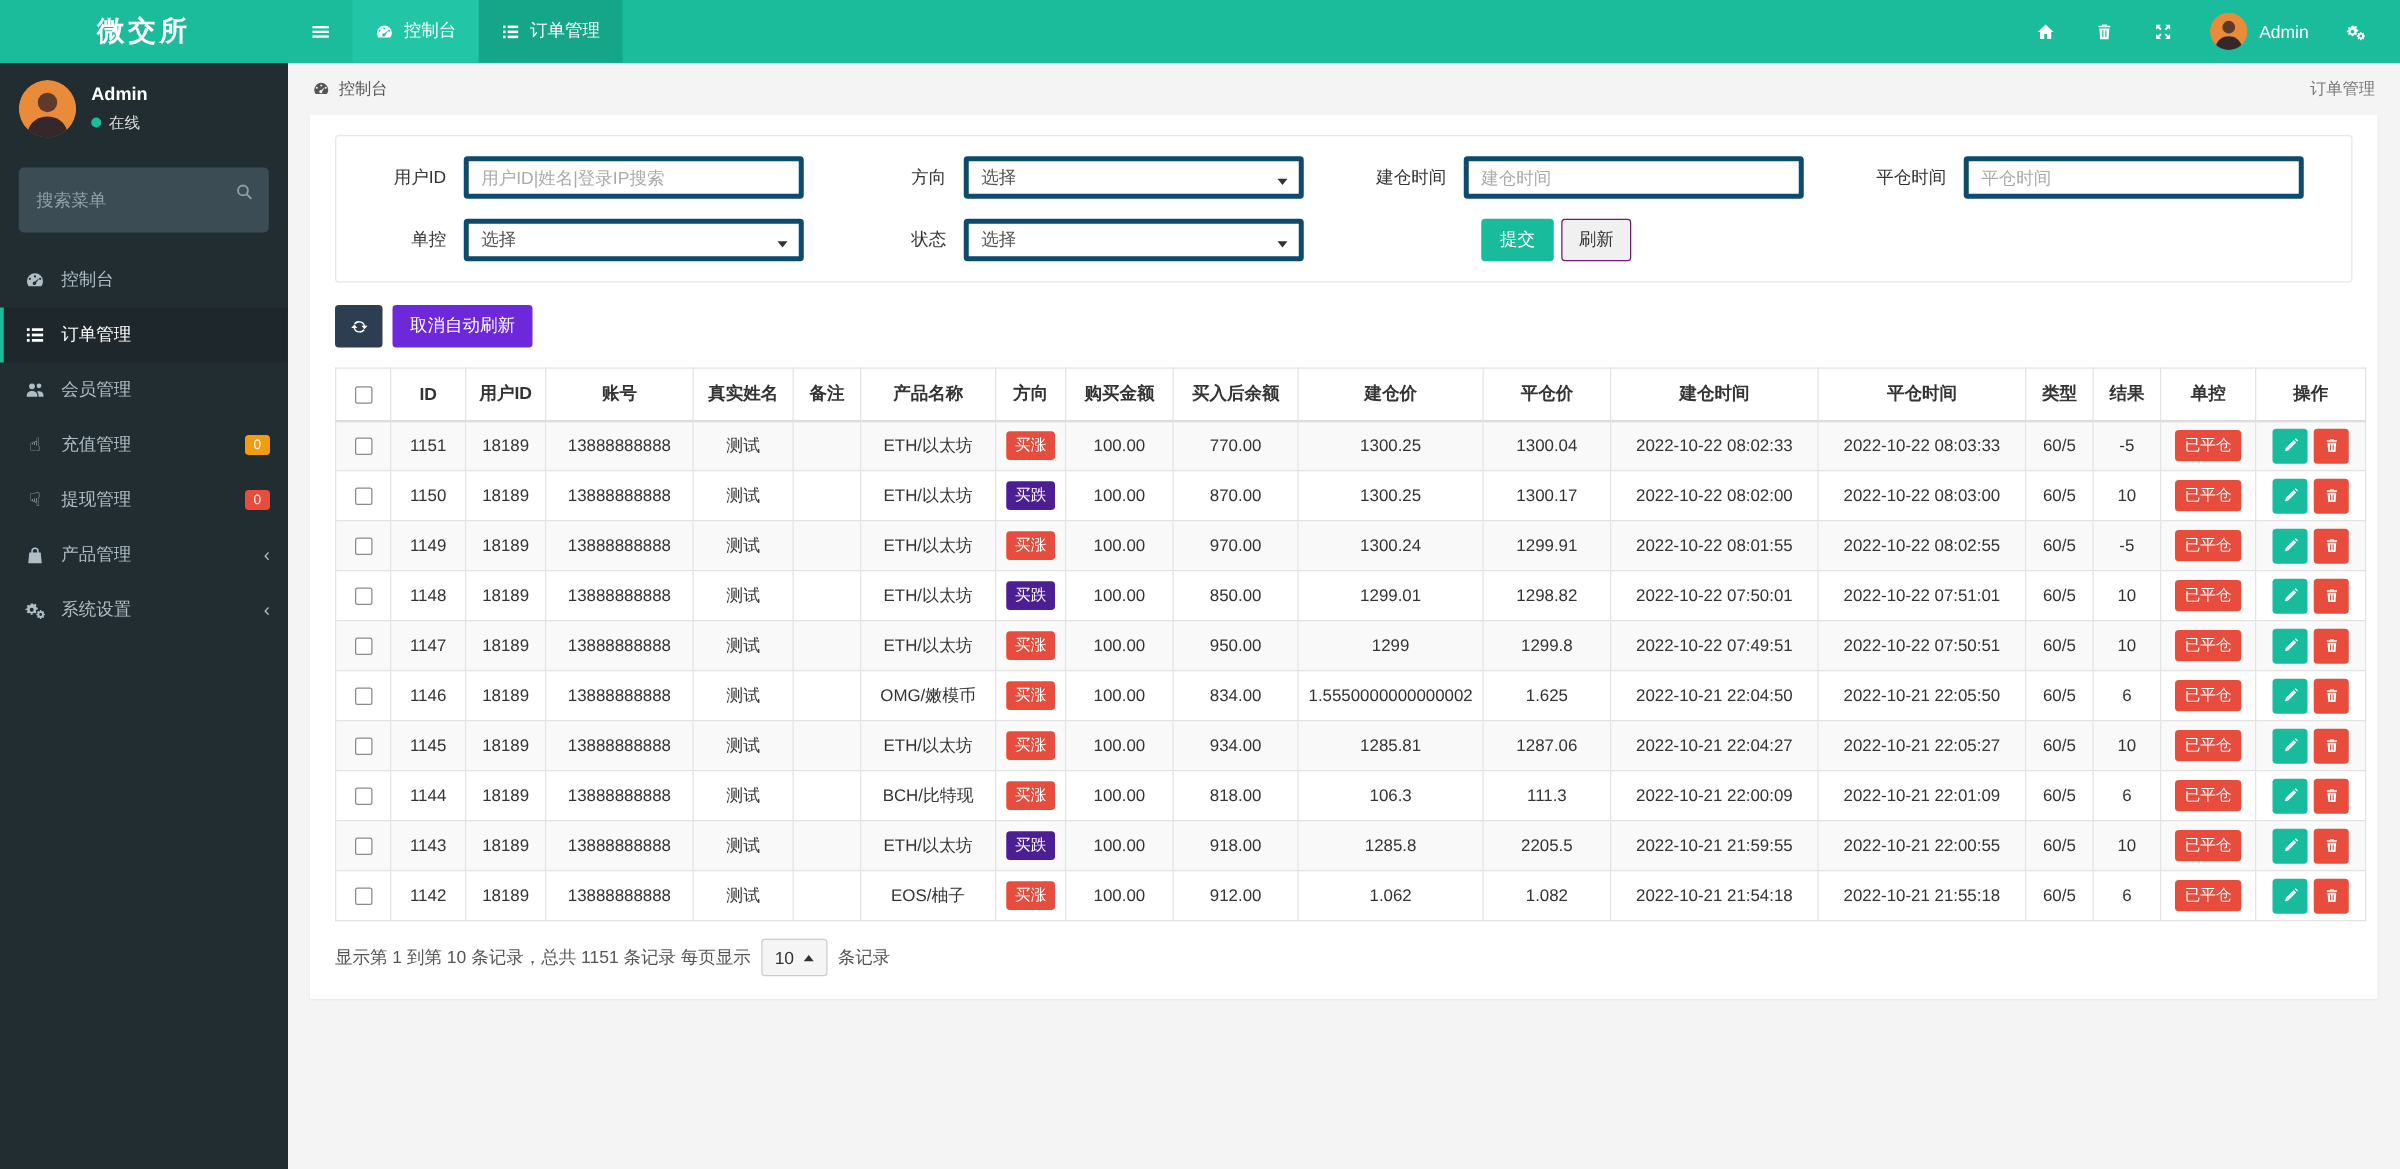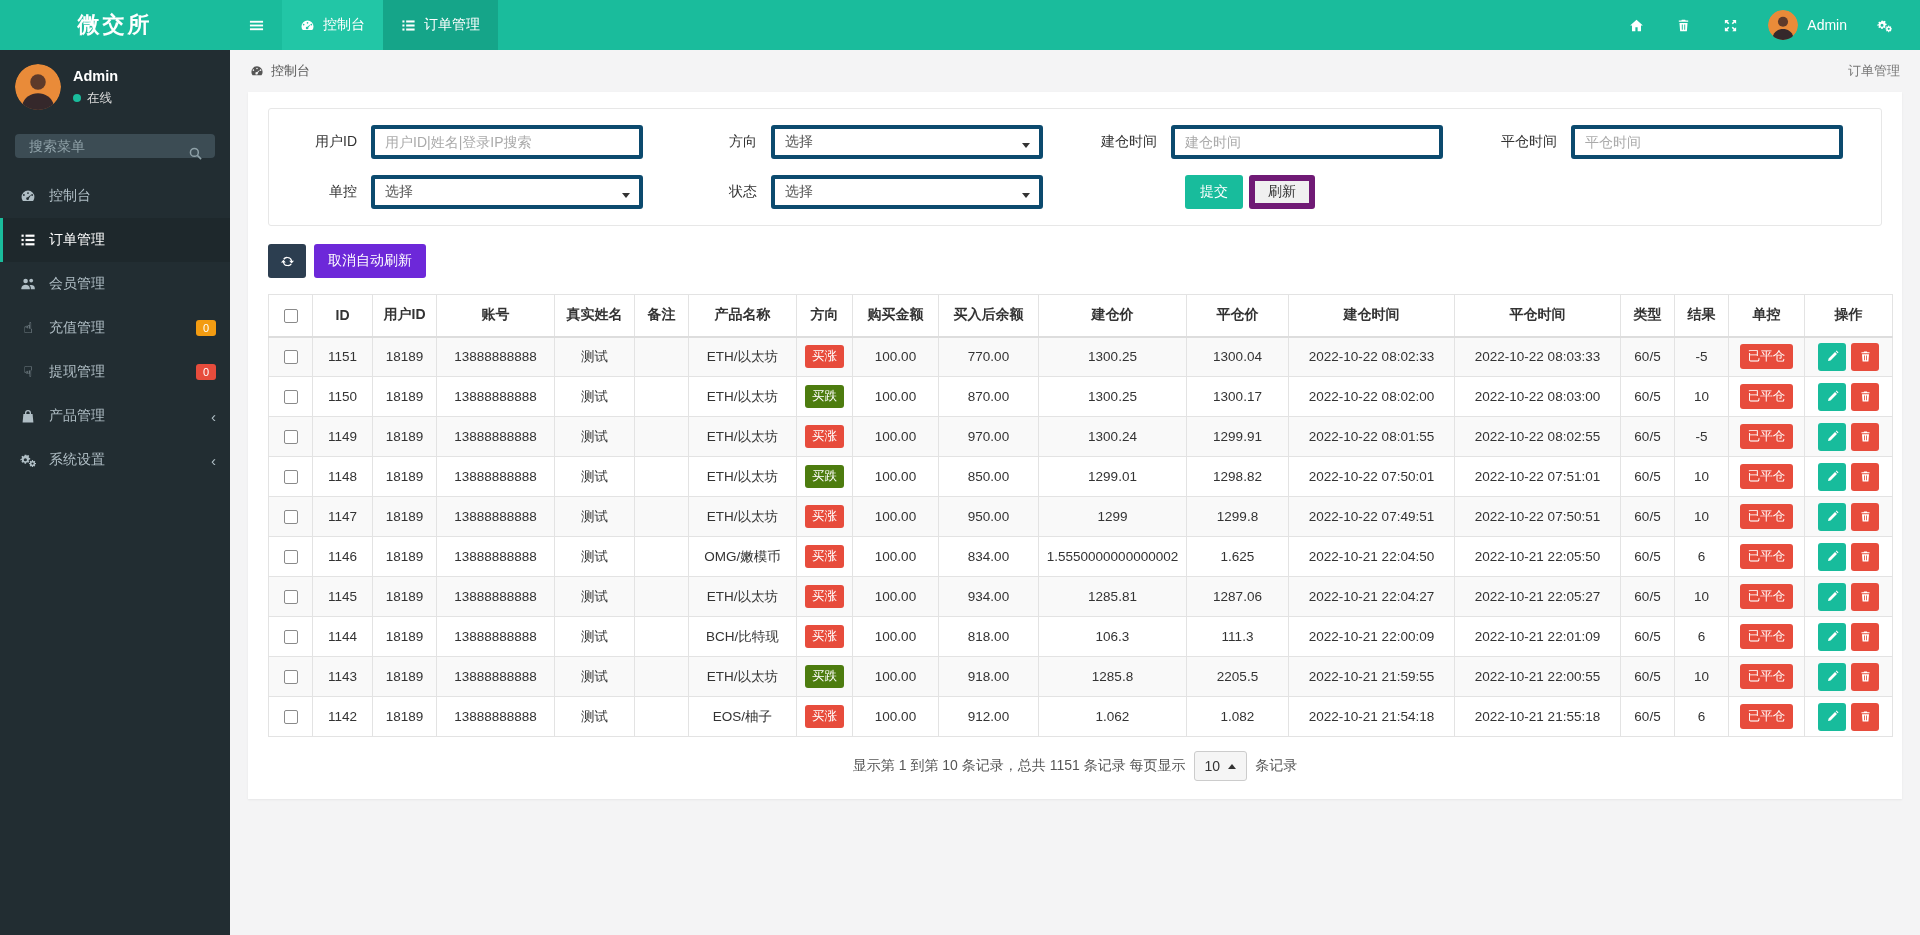--- a/index.html
+++ b/index.html
@@ -27,21 +27,21 @@
 
   
   .sidebar { position:fixed; top:50px; left:0; width:230px; height:885px; background:#222d32; }
   .user-panel { display:flex; align-items:center; gap:12px; padding:14px 15px 12px; }
   .avatar-lg { width:46px; height:46px; border-radius:50%; overflow:hidden; }
   .avatar-lg svg { width:46px; height:46px; }
   .user-meta .name { color:#fff; font-size:14.5px; font-weight:bold; margin-bottom:6px; }
   .user-meta .status { color:#ddd; font-size:12.5px; display:flex; align-items:center; gap:6px; }
   .status-dot { width:8px; height:8px; border-radius:50%; background:#1abc9c; }
   .sidebar-search { margin:12px 15px 16px; position:relative; }
-  .sidebar-search input { width:100%; height:24px; background:#3c4c54; border:none; border-radius:4px;
+  .sidebar-search input { width:100%; height:52px; background:#3c4c54; border:none; border-radius:4px;
     color:#cfd8dc; font-size:14px; padding:0 36px 0 14px; outline:none;
     font-family:"Liberation Sans","DejaVu Sans",sans-serif; }
   .sidebar-search input::placeholder { color:#8fa1a8; }
   .sidebar-search .icon { position:absolute; right:12px; top:12px; color:#8fa1a8; }
   .sidebar-search .icon svg { width:15px; height:15px; }
   .menu { list-style:none; }
   .menu li { height:44px; display:flex; align-items:center; padding:0 14px 0 15px; gap:11px;
     color:#b0bec5; font-size:14px; cursor:pointer; border-left:3px solid transparent; }
   .menu li .micon { width:20px; display:flex; justify-content:center; align-items:center; font-size:15px; }
   .menu li .micon svg { width:16px; height:16px; }
@@ -67,49 +67,49 @@
     font-size:14px; color:#555; }
   input.fcontrol { padding:0 10px; outline:none; font-family:"Liberation Sans","DejaVu Sans",sans-serif; }
   input.fcontrol::placeholder { color:#aaa; }
   .fselect { position:relative; display:flex; align-items:center; padding:0 26px 0 10px; cursor:pointer; }
   .caret-down { position:absolute; right:9px; top:14px; width:0; height:0;
     border-left:4.5px solid transparent; border-right:4.5px solid transparent; border-top:5px solid #333; }
   .fbuttons { display:flex; gap:6px; padding-left:110px; }
   .btn { height:34px; border:none; border-radius:3px; font-size:14px; cursor:pointer; display:inline-flex;
     align-items:center; justify-content:center; font-family:"Liberation Sans","DejaVu Sans",sans-serif; }
   .btn-submit { background:#18bc9c; color:#fff; padding:0 15px; }
-  .btn-plain { background:#f0f0f0; color:#333; border:6px solid #701a75; padding:0 13px; }
+  .btn-plain { background:#f0f0f0; color:#333; border:1px solid #701a75; padding:0 13px; }
 
   
   .toolbar { margin-top:18px; display:flex; gap:8px; }
   .btn-refresh { width:38px; background:#2c3e50; color:#fff; }
   .btn-refresh svg { width:15px; height:15px; }
   .btn-cancel { background:#6d28d9; color:#fff; padding:16px 14px; }
 
   
   table { width:100%; margin-top:16px; border-collapse:collapse; table-layout:fixed; }
   th,td { border:1px solid #e3e3e3; text-align:center; overflow:hidden; white-space:nowrap; }
   th { height:42px; font-size:14px; font-weight:bold; color:#333; border-bottom:2px solid #ddd; }
   td { height:40px; font-size:13.5px; color:#333; }
   tbody tr:nth-child(odd) { background:#f9f9f9; }
   .checkbox { display:inline-block; width:14px; height:14px; border:1px solid #8a8a8a; border-radius:2px;
     background:#fff; vertical-align:middle; cursor:pointer; }
   .badge-dir { display:inline-block; padding:3px 7px; border-radius:3px; color:#fff; font-size:12.5px; }
   .badge-up { background:#e74c3c; }
-  .badge-down { background:#4d7c0f; }
+  .badge-down { background:#4c1d95; }
   .badge-status { display:inline-block; padding:4px 8px; border-radius:3px; color:#fff; font-size:12.5px;
     background:#e74c3c; }
   .act-btn { display:inline-flex; align-items:center; justify-content:center; width:28px; height:28px;
     border:none; border-radius:3px; color:#fff; cursor:pointer; vertical-align:middle; }
   .act-edit { background:#18bc9c; margin-right:5px; }
   .act-del { background:#e74c3c; }
   .act-btn svg { width:13px; height:13px; }
 
   
-  .table-footer { margin-top:14px; display:flex; align-items:center; justify-content:center; }
+  .table-footer { margin-top:14px; display:flex; align-items:center; justify-content:space-between; }
   .summary { display:flex; align-items:center; gap:8px; font-size:14px; color:#555; }
   .page-size { display:inline-flex; align-items:center; gap:8px; border:1px solid #ccc; background:#f5f5f5;
     border-radius:3px; padding:6px 10px; color:#333; cursor:pointer; }
   .caret-up { width:0; height:0; border-left:4.5px solid transparent; border-right:4.5px solid transparent;
     border-bottom:5px solid #333; }
   .pagination { display:flex; list-style:none; }
   .pagination li a { display:flex; align-items:center; justify-content:center; min-width:43px; height:38px;
     padding:0 12px; border:1px solid #ddd; margin-left:-1px; background:#fff; color:#555; font-size:14px;
     cursor:pointer; text-decoration:none; }
   .pagination li:first-child a { border-radius:3px 0 0 3px; }

